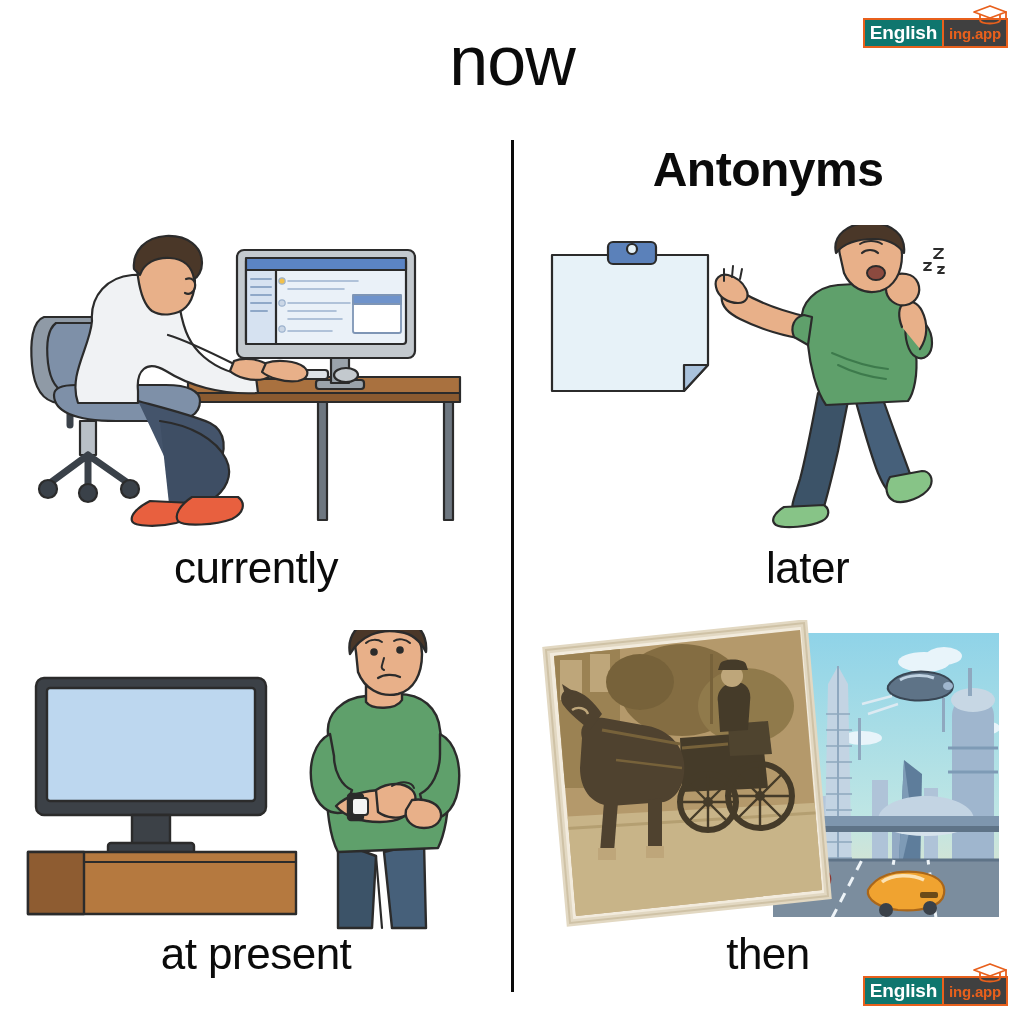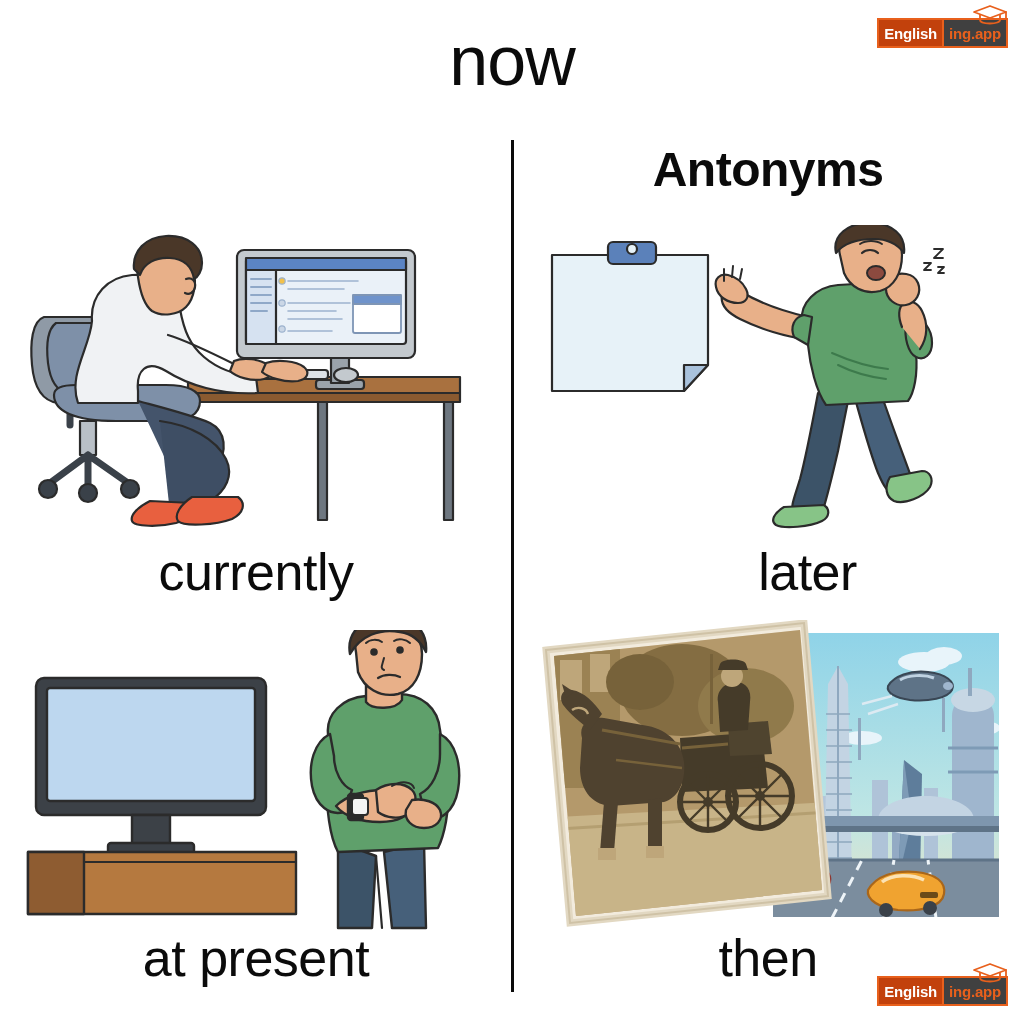--- a/index.html
+++ b/index.html
@@ -21,22 +21,22 @@
   }
   .logo-top{right:16px;top:22px;}
   .logo-bottom{right:16px;bottom:18px;}
   .logo-box{
     display:flex;align-items:stretch;
     border:2px solid #E8601C;
     height:26px;
     position:relative;
   }
   .logo-a{
-    background:#c2410c;color:#ffffff;
-    font-size:15px;font-weight:bold;
+    background:#0f766e;color:#ffffff;
+    font-size:19px;font-weight:bold;
     letter-spacing:-.2px;
     padding:0 5px;
     display:flex;align-items:center;
     font-family:"Liberation Sans",sans-serif;
   }
   .logo-b{
     background:#404040;color:#E8601C;
     font-size:15px;font-weight:bold;
     letter-spacing:-.2px;
     padding:0 5px;
@@ -71,21 +71,21 @@
   .divider{
     position:absolute;left:511px;top:140px;
     width:3px;height:852px;background:#0b0b0b;
   }
 
   
   .cell{position:absolute;}
   .cell-art{position:absolute;left:0;top:0;width:100%;height:100%;}
   .caption{
     position:absolute;width:100%;text-align:center;
-    font-size:52px;font-weight:400;color:#0b0b0b;
+    font-size:44px;font-weight:400;color:#0b0b0b;
     letter-spacing:-.5px;line-height:1;
   }
   .c-tl{left:20px;top:225px;width:472px;height:305px;}
   .c-tr{left:532px;top:225px;width:472px;height:305px;}
   .c-bl{left:20px;top:630px;width:472px;height:300px;}
   .c-br{left:532px;top:620px;width:472px;height:310px;}
 
   .cap-tl{left:0;top:546px;width:512px;}
   .cap-tr{left:512px;top:546px;width:591px;text-align:center;}
   .cap-bl{left:0;top:932px;width:512px;}

